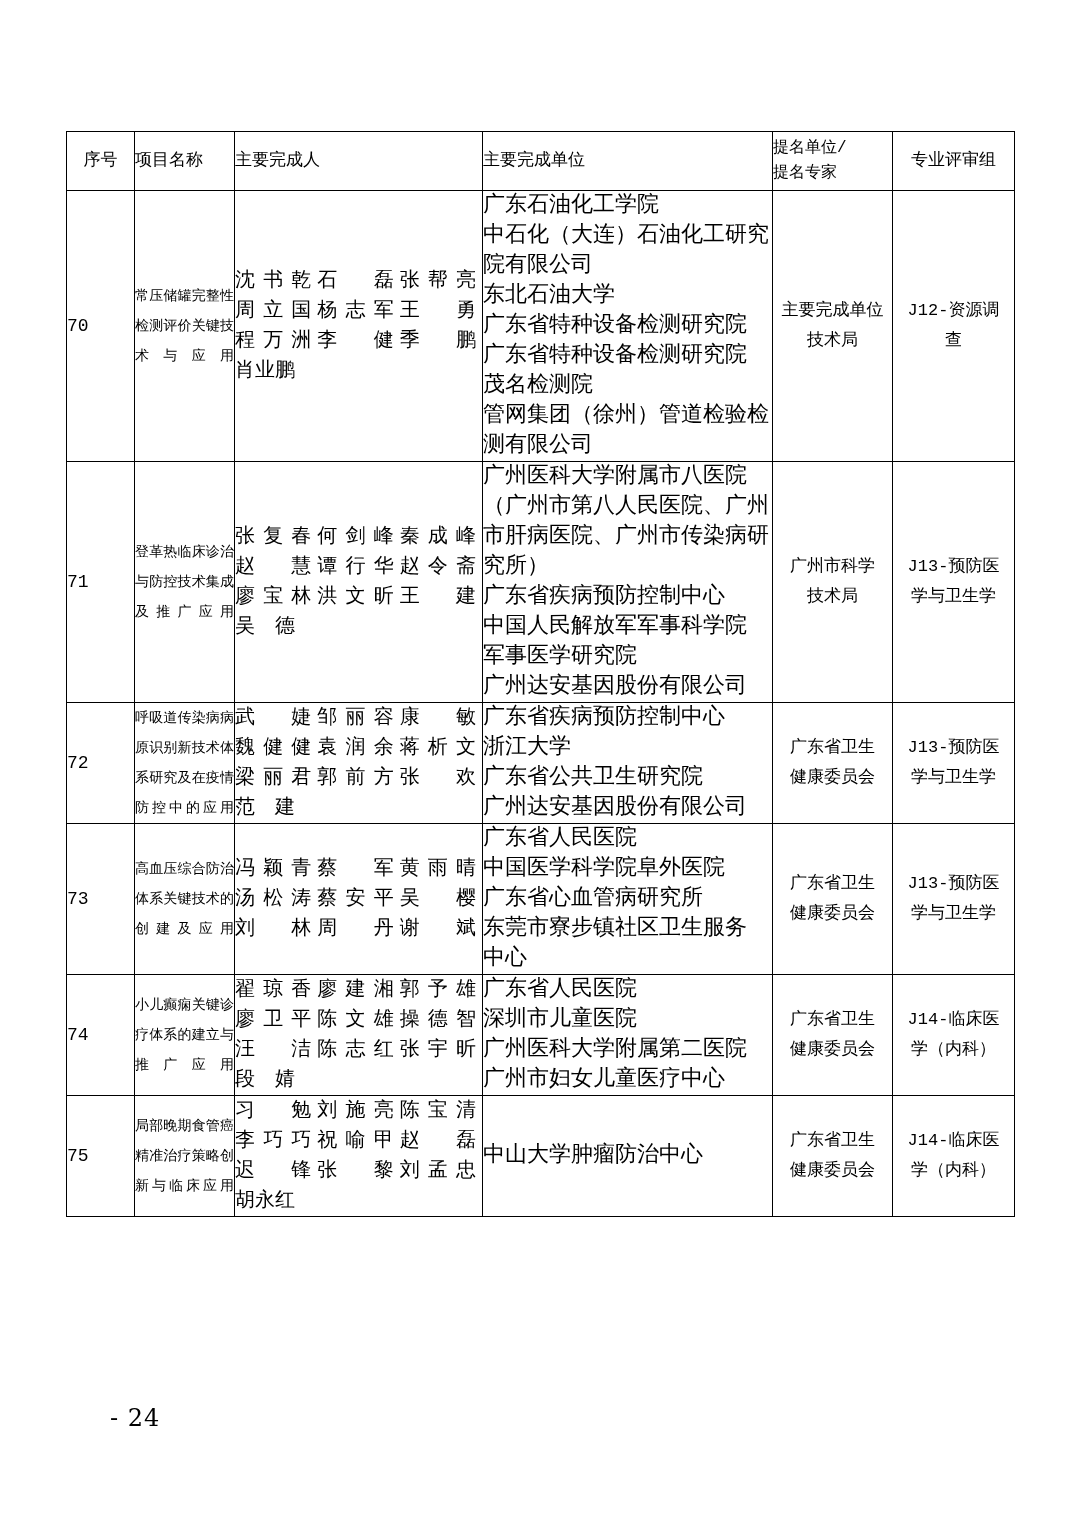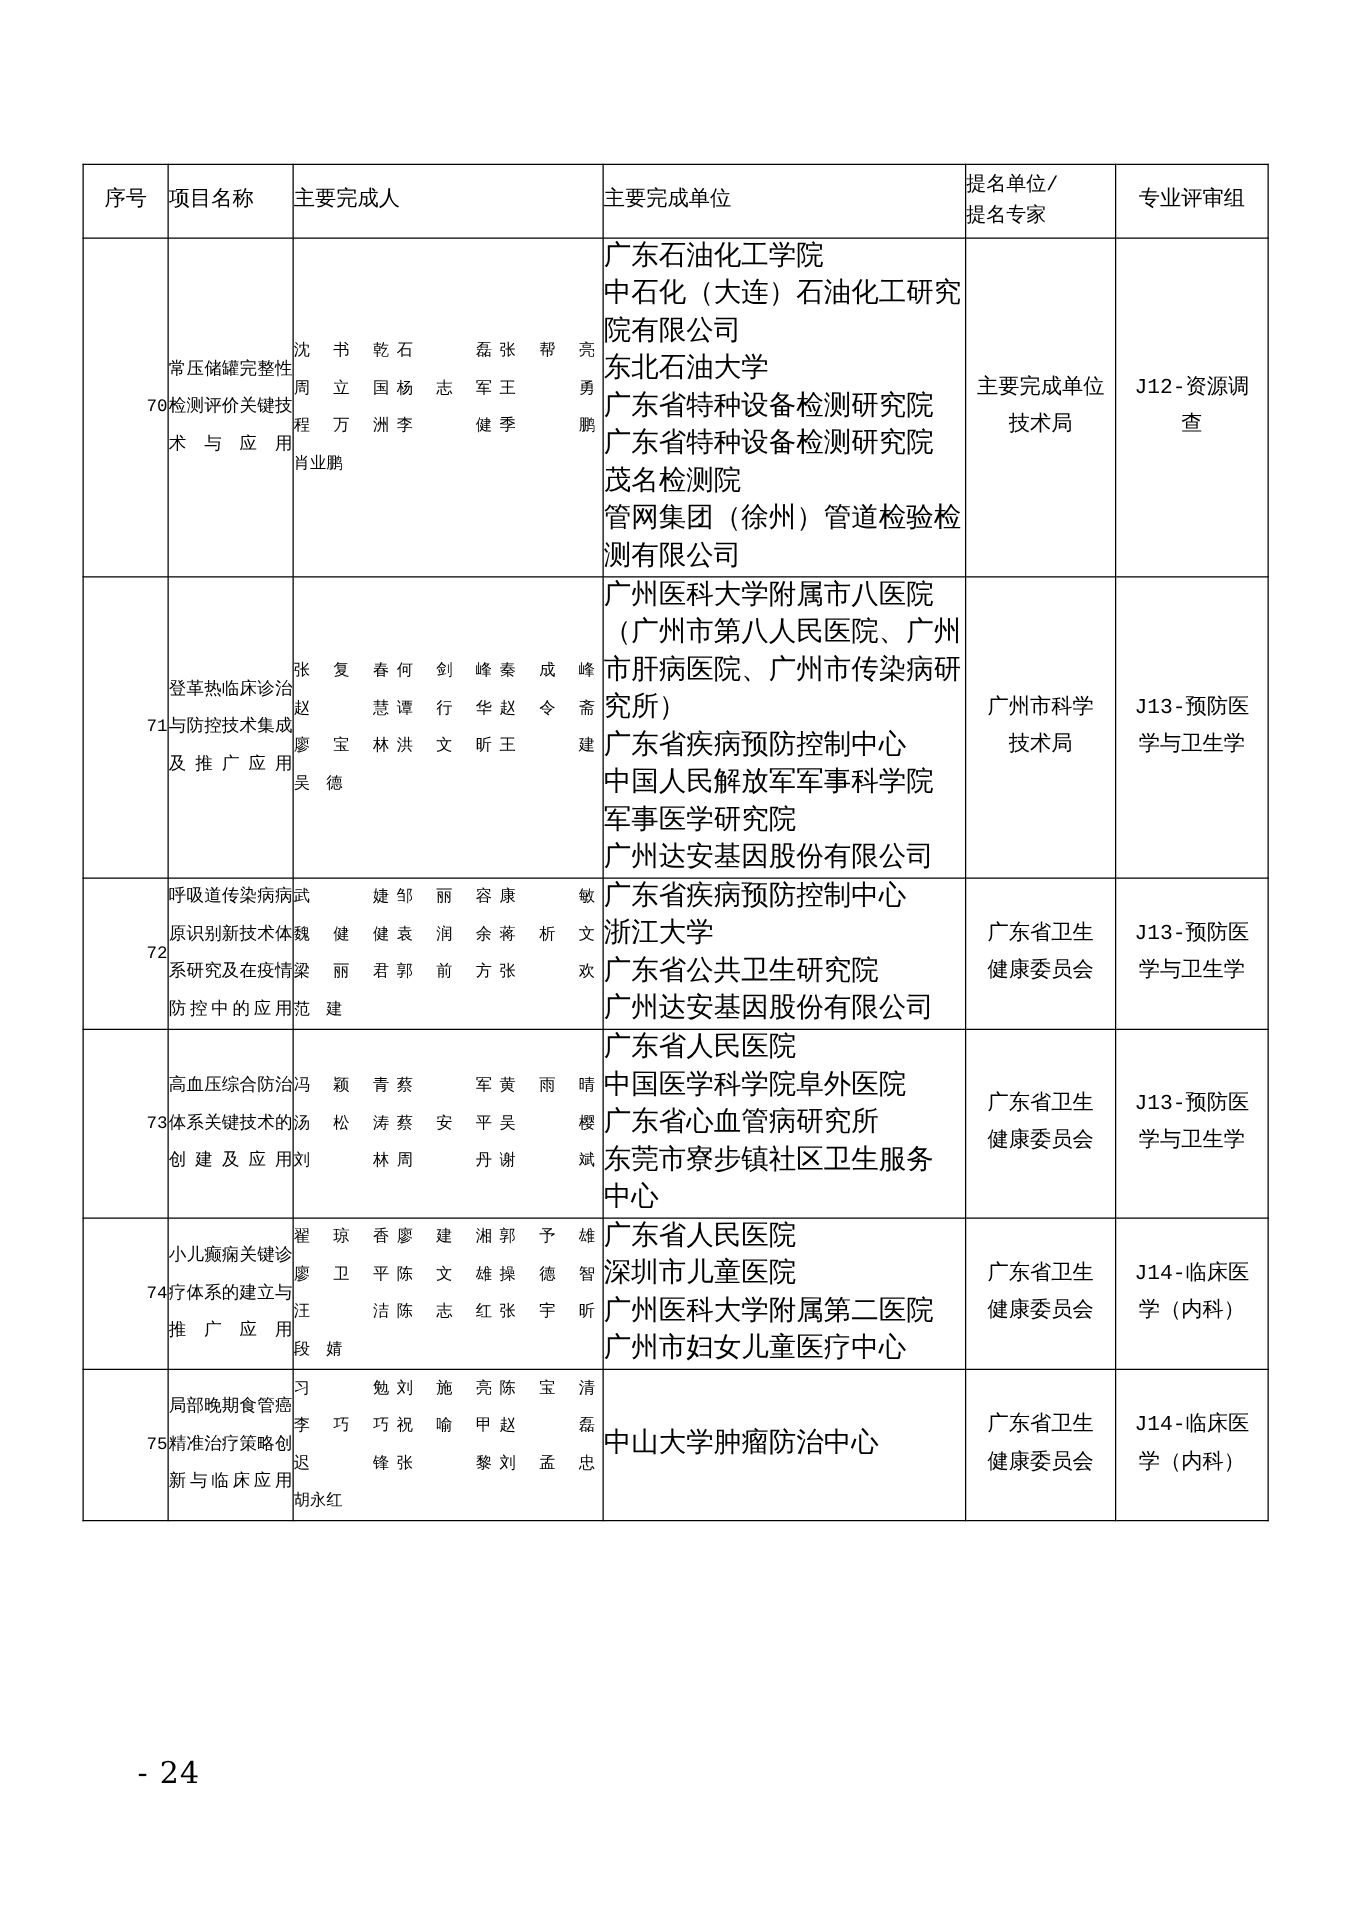--- a/index.html
+++ b/index.html
@@ -62,34 +62,34 @@
     vertical-align: middle;
   }
   .th-two-line {
     text-align: left;
     line-height: 25px;
     font-size: 16px;
   }
 
   
   .cell-no {
-    text-align: right;
-    font-size: 14px;
+    text-align: left;
+    font-size: 18px;
   }
   .cell-title {
     font-size: 14px;
     line-height: 30px;
     padding: 6px 7px;
     text-align: justify;
     text-align-last: justify;
     letter-spacing: 0px;
     margin-left: 12px;
   }
   .cell-people {
-    font-size: 13px;
+    font-size: 20px;
     line-height: 30px;
     padding: 6px 6px 6px 10px;
   }
   .cell-people .prow {
     display: flex;
     width: 100%;
   }
   .cell-people .prow span {
     flex: 1 1 0;
     text-align: justify;

